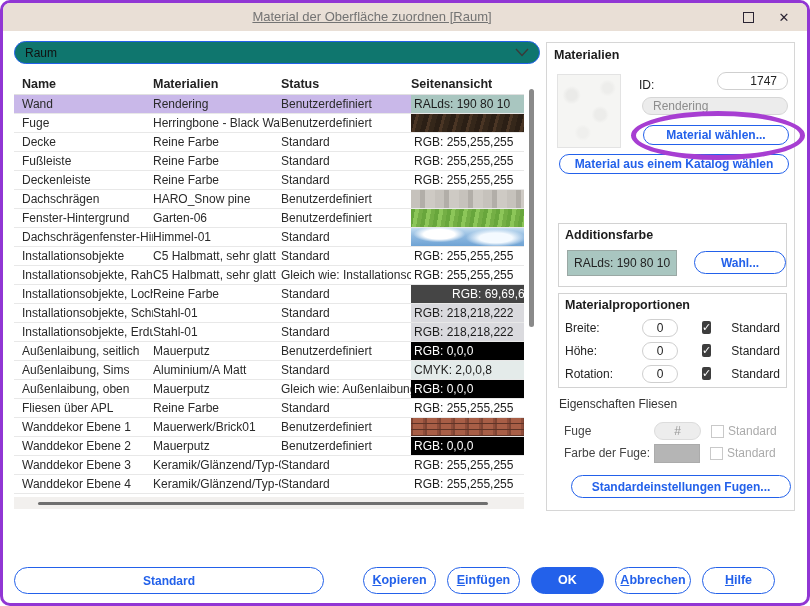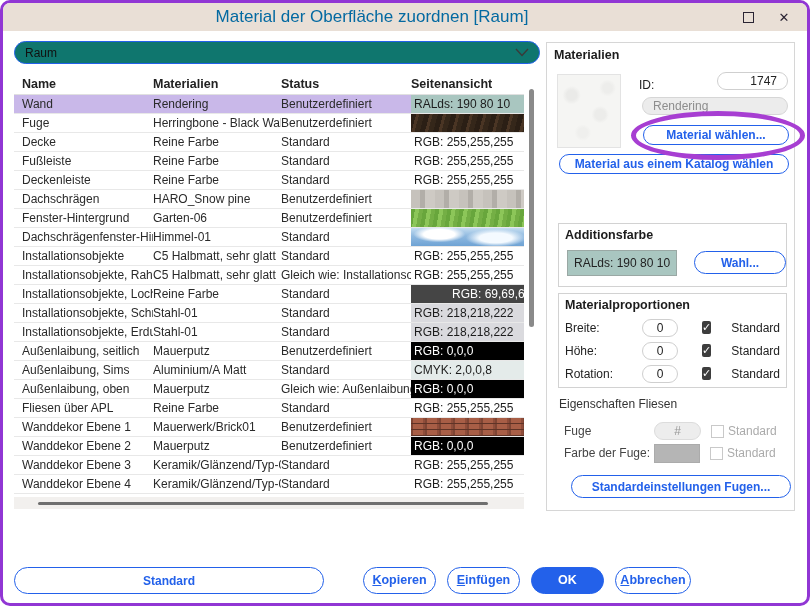--- a/index.html
+++ b/index.html
@@ -6,21 +6,21 @@
     --accent:#2361ea; --selection:#c9b8e9; --annotation:#a73ed2;
     --titlebar:#e9dfd6; --winborder:#9136d4; --text:#1f1f1f; --muted:#9a9a9a;
   }
   *{box-sizing:border-box;margin:0;padding:0;font-family:"Liberation Sans","DejaVu Sans",sans-serif;}
   html,body{width:810px;height:606px;background:#fff;}
   #window{position:relative;width:810px;height:606px;border:3px solid var(--winborder);
     border-radius:10px;background:#fff;overflow:hidden;}
   
   #titlebar{position:absolute;left:0;top:0;right:0;height:28px;background:var(--titlebar);}
   #title{position:absolute;left:0;top:0;width:738px;height:28px;line-height:28px;text-align:center;
-    font-size:17px;color:#0369a1;}
+    font-size:13px;color:#737373;text-decoration:underline;}
   .win-btn{position:absolute;top:5px;width:26px;height:18px;display:flex;align-items:center;justify-content:center;cursor:default;}
   #btn-max{right:46px;}
   #btn-close{right:10px;font-size:13px;color:#2a2433;}
   #max-glyph{width:11px;height:11px;border:1.4px solid #2a2433;}
   
   #room-select{position:absolute;left:11px;top:38px;width:526px;height:23px;border:1.5px solid var(--accent);
     border-radius:12px;background:#0f766e;font-size:12px;color:#111;display:flex;align-items:center;padding:0 10px;}
   #room-select .chev{margin-left:auto;}
   
   #table{position:absolute;left:11px;top:70px;width:510px;}
@@ -343,15 +343,18 @@
     </div>
   <div id="btn-paste" class="foot-btn">
       <span class="cap">Einfügen</span>
     </div>
   <div id="btn-ok" class="foot-btn">
       <span class="cap">OK</span>
     </div>
   <div id="btn-cancel" class="foot-btn">
       <span class="cap">Abbrechen</span>
     </div>
+  <div id="btn-help" class="foot-btn">
+      <span class="cap">Hilfe</span>
+    </div>
 
   <div id="annotation"></div>
 </div>
 
 </body></html>

